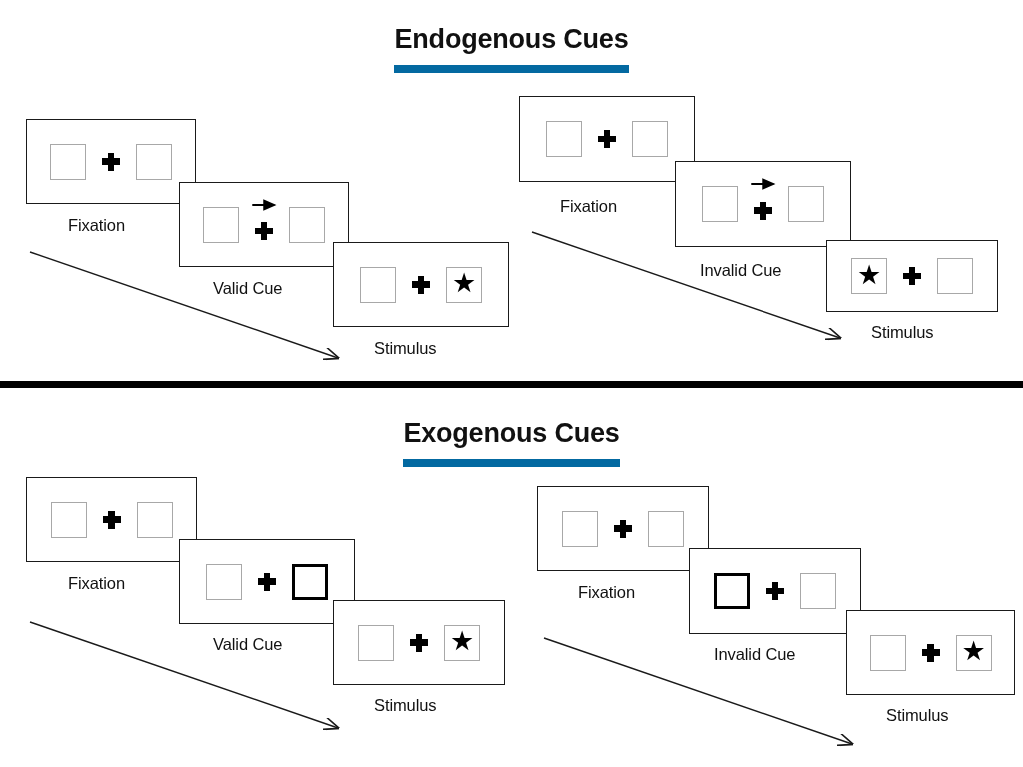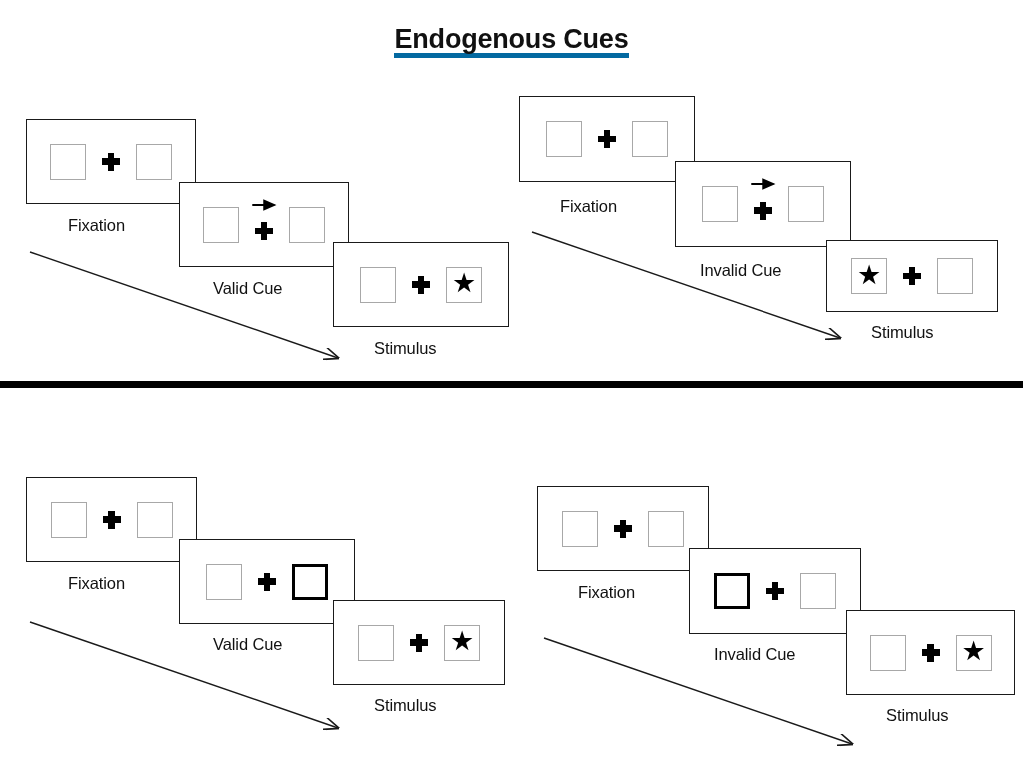--- a/index.html
+++ b/index.html
@@ -28,22 +28,22 @@
     position: absolute;
     left: 0;
     width: 1023px;
     text-align: center;
     font-size: 27px;
     font-weight: bold;
     letter-spacing: -0.2px;
     color: #111111;
   }
   .section-title span {
-    border-bottom: 5px solid #0369a1;
-    padding-bottom: 0;
+    border-bottom: 8px solid #0369a1;
+    padding-bottom: 12px;
     display: inline-block;
     line-height: 1.05;
   }
   #title-endogenous { top: 24px; }
   #title-exogenous  { top: 26px; }
 
   .divider {
     position: absolute;
     left: 0;
     top: 381px;
@@ -249,20 +249,23 @@
     </div>
   </div>
   <div class="stage-label" style="left:871px; top:323px;">Stimulus</div>
 
 </div>
 
 <div class="divider"></div>
 
 <div class="section" id="section-exogenous">
 
+  <div class="section-title" id="title-exogenous">
+    <span>Exogenous Cues</span>
+  </div>
 
   <svg class="time-arrow" style="left:26px; top:224px; width:330px; height:125px;" viewBox="0 0 330 125">
     <defs>
       <marker id="ah3" markerWidth="11" markerHeight="9" refX="10" refY="4.5" orient="auto">
         <path d="M0,0 L11,4.5 L0,9" fill="none" stroke="#1a1a1a" stroke-width="1.2"></path>
       </marker>
     </defs>
     <line x1="4" y1="6" x2="312" y2="112" stroke="#1a1a1a" stroke-width="1.4" marker-end="url(#ah3)"></line>
   </svg>
 

